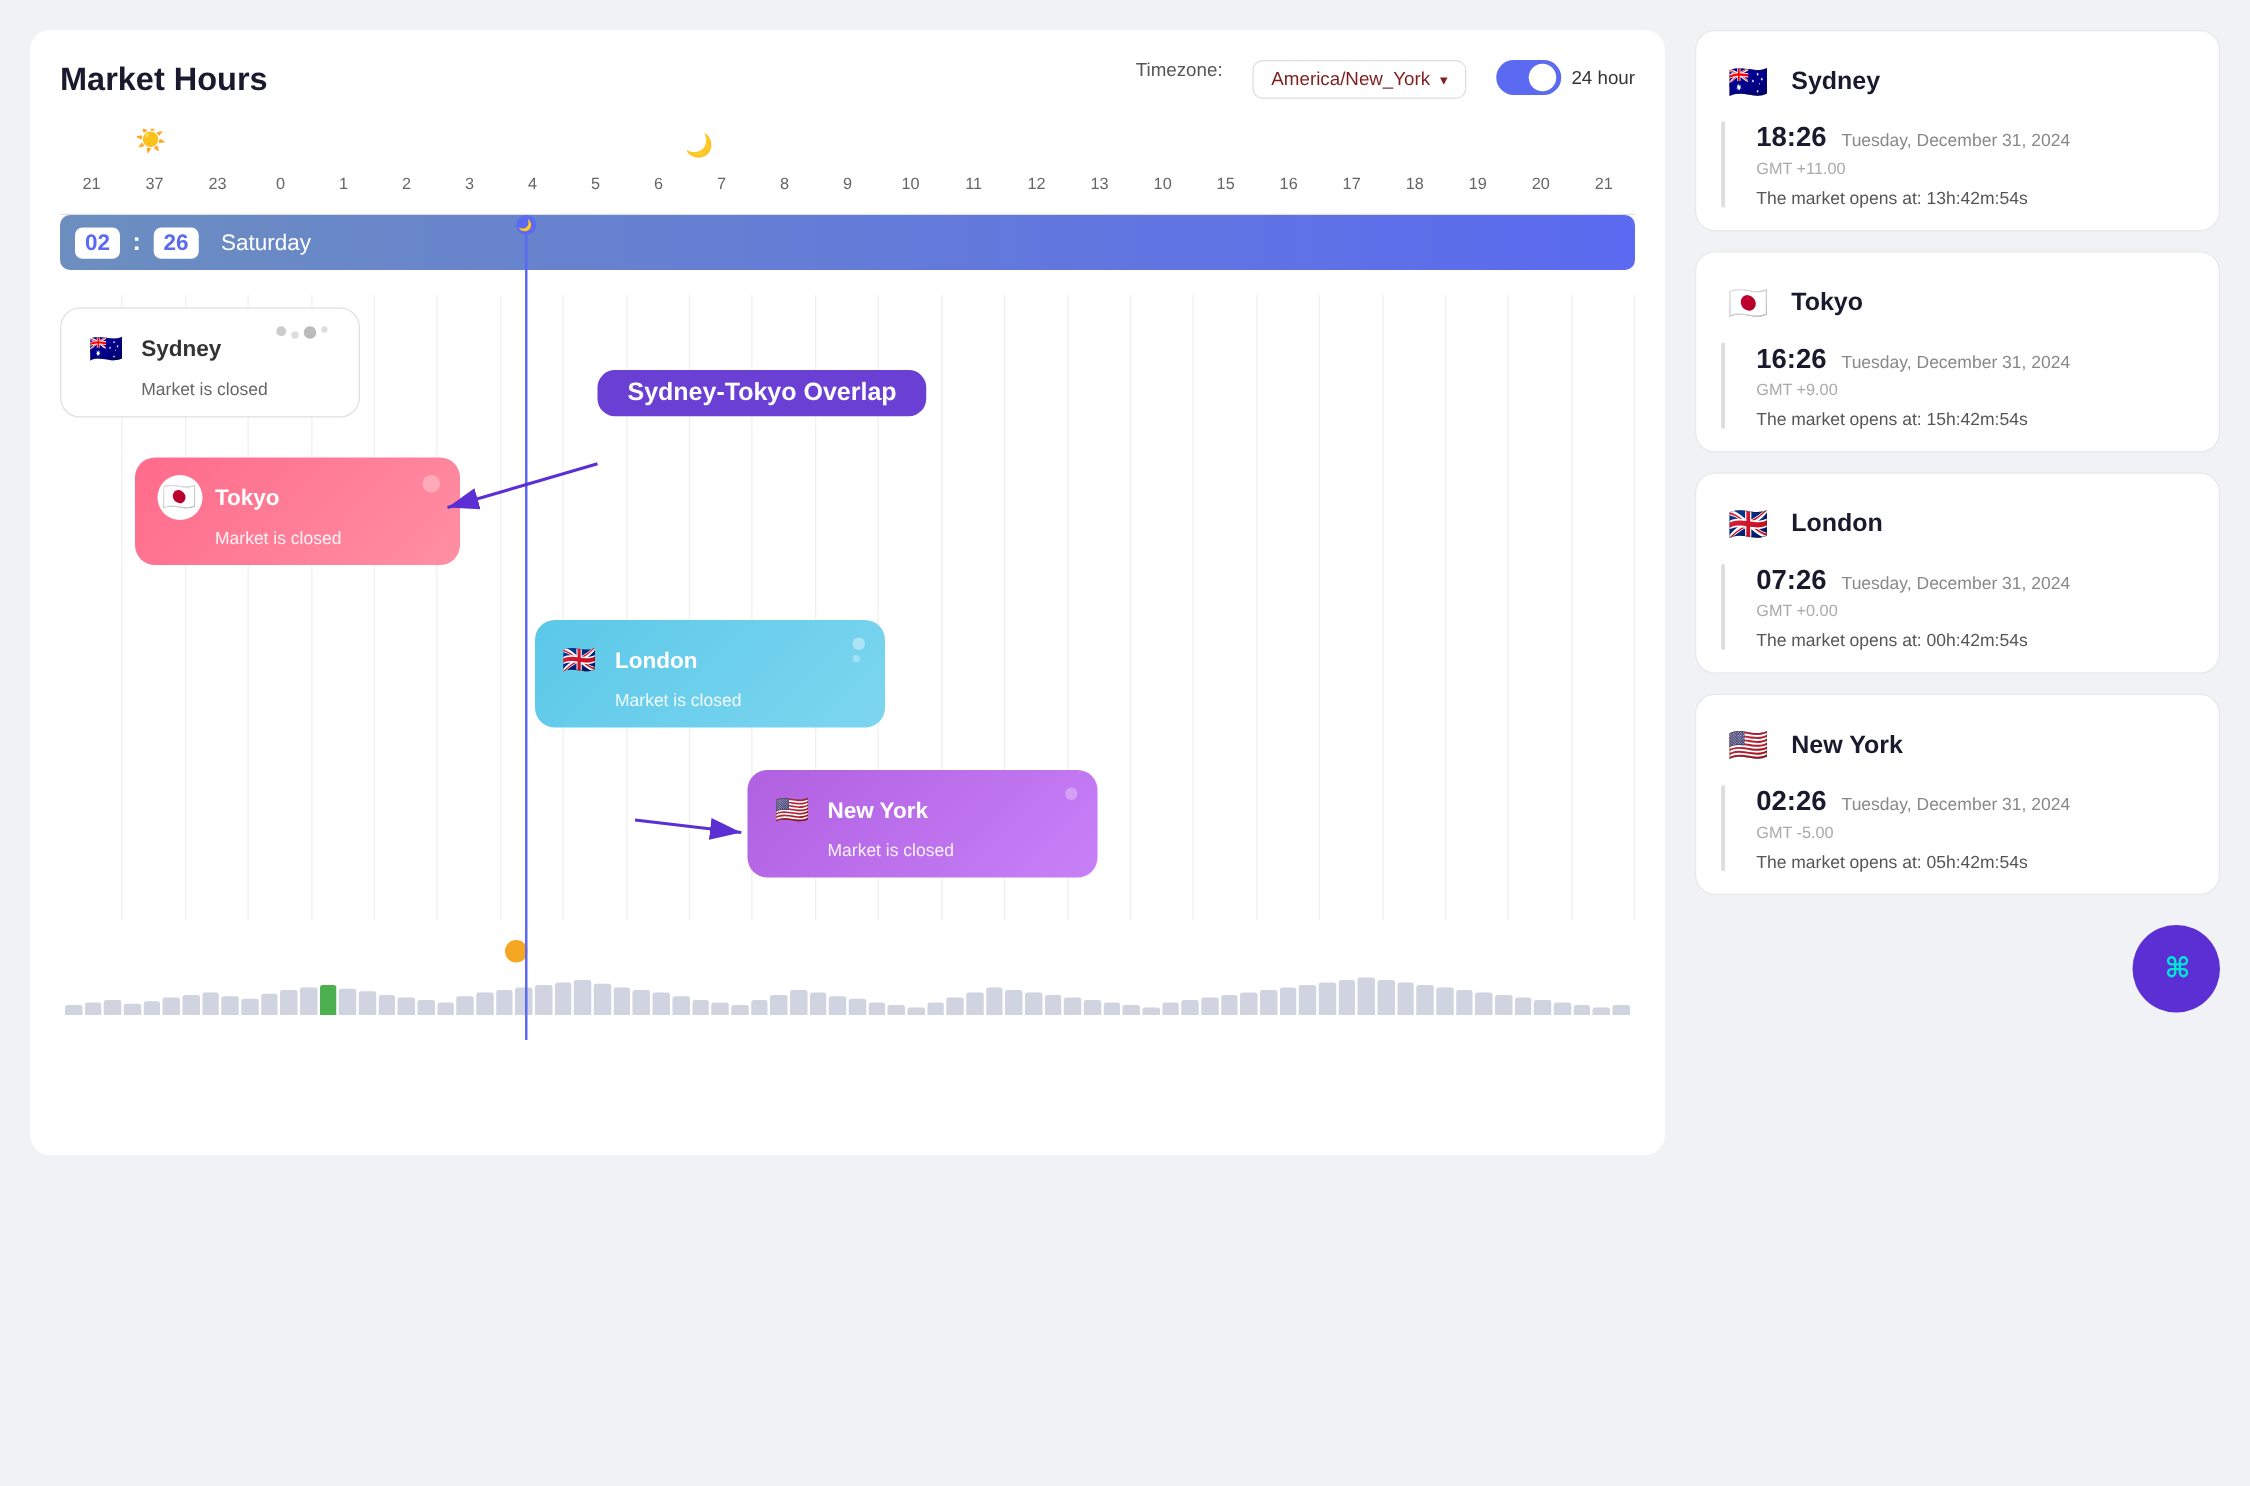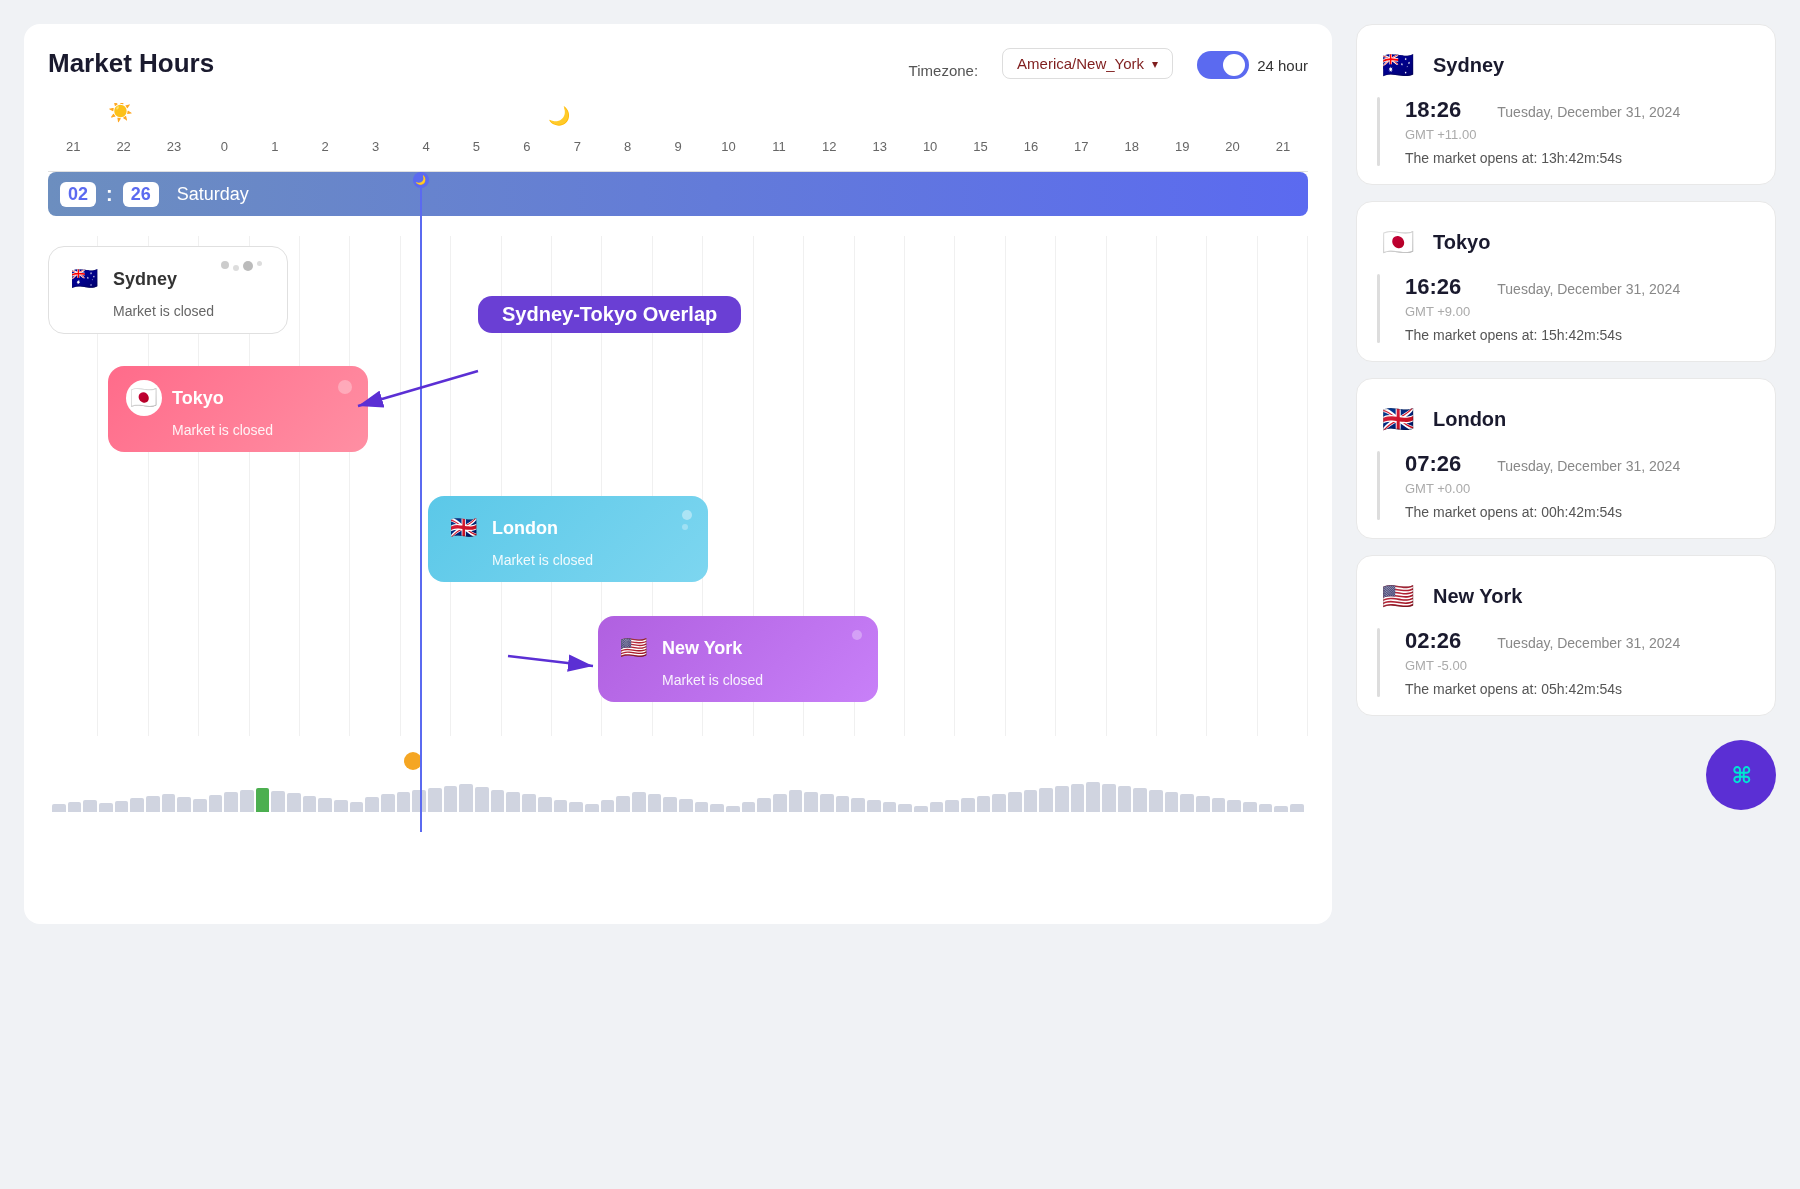--- a/index.html
+++ b/index.html
@@ -19,21 +19,21 @@
       flex: 1;
       background: #fff;
       border-radius: 16px;
       padding: 24px;
       min-height: 900px;
       position: relative;
     }
 
     .header {
       display: flex;
-      align-items: flex-end;
+      align-items: flex-start;
       gap: 24px;
       margin-bottom: 24px;
     }
 
     .header-title {
       font-size: 26px;
       font-weight: 700;
       color: #1a1a2e;
     }
 
@@ -332,21 +332,21 @@
 
     .mic-name {
       font-size: 20px;
       font-weight: 700;
       color: #1a1a2e;
     }
 
     .mic-time-row {
       display: flex;
       align-items: baseline;
-      gap: 36px;
+      gap: 12px;
       margin-bottom: 4px;
     }
 
     .mic-time {
       font-size: 22px;
       font-weight: 700;
       color: #1a1a2e;
     }
 
     .mic-date {
@@ -417,21 +417,21 @@
 
   <div class="timeline-wrapper">
 
     <div style="position:relative; height:32px; margin-bottom:4px;">
       <span class="sun-icon">☀️</span>
       <span class="moon-icon" style="left:500px; top:2px; position:absolute; font-size:18px;">🌙</span>
     </div>
 
     <div class="time-labels" id="time-labels-row">
         <span class="time-label">21</span>
-        <span class="time-label">22</span>
+        <span class="time-label">37</span>
         <span class="time-label">23</span>
         <span class="time-label">0</span>
         <span class="time-label">1</span>
         <span class="time-label">2</span>
         <span class="time-label">3</span>
         <span class="time-label">4</span>
         <span class="time-label">5</span>
         <span class="time-label">6</span>
         <span class="time-label">7</span>
         <span class="time-label">8</span>

